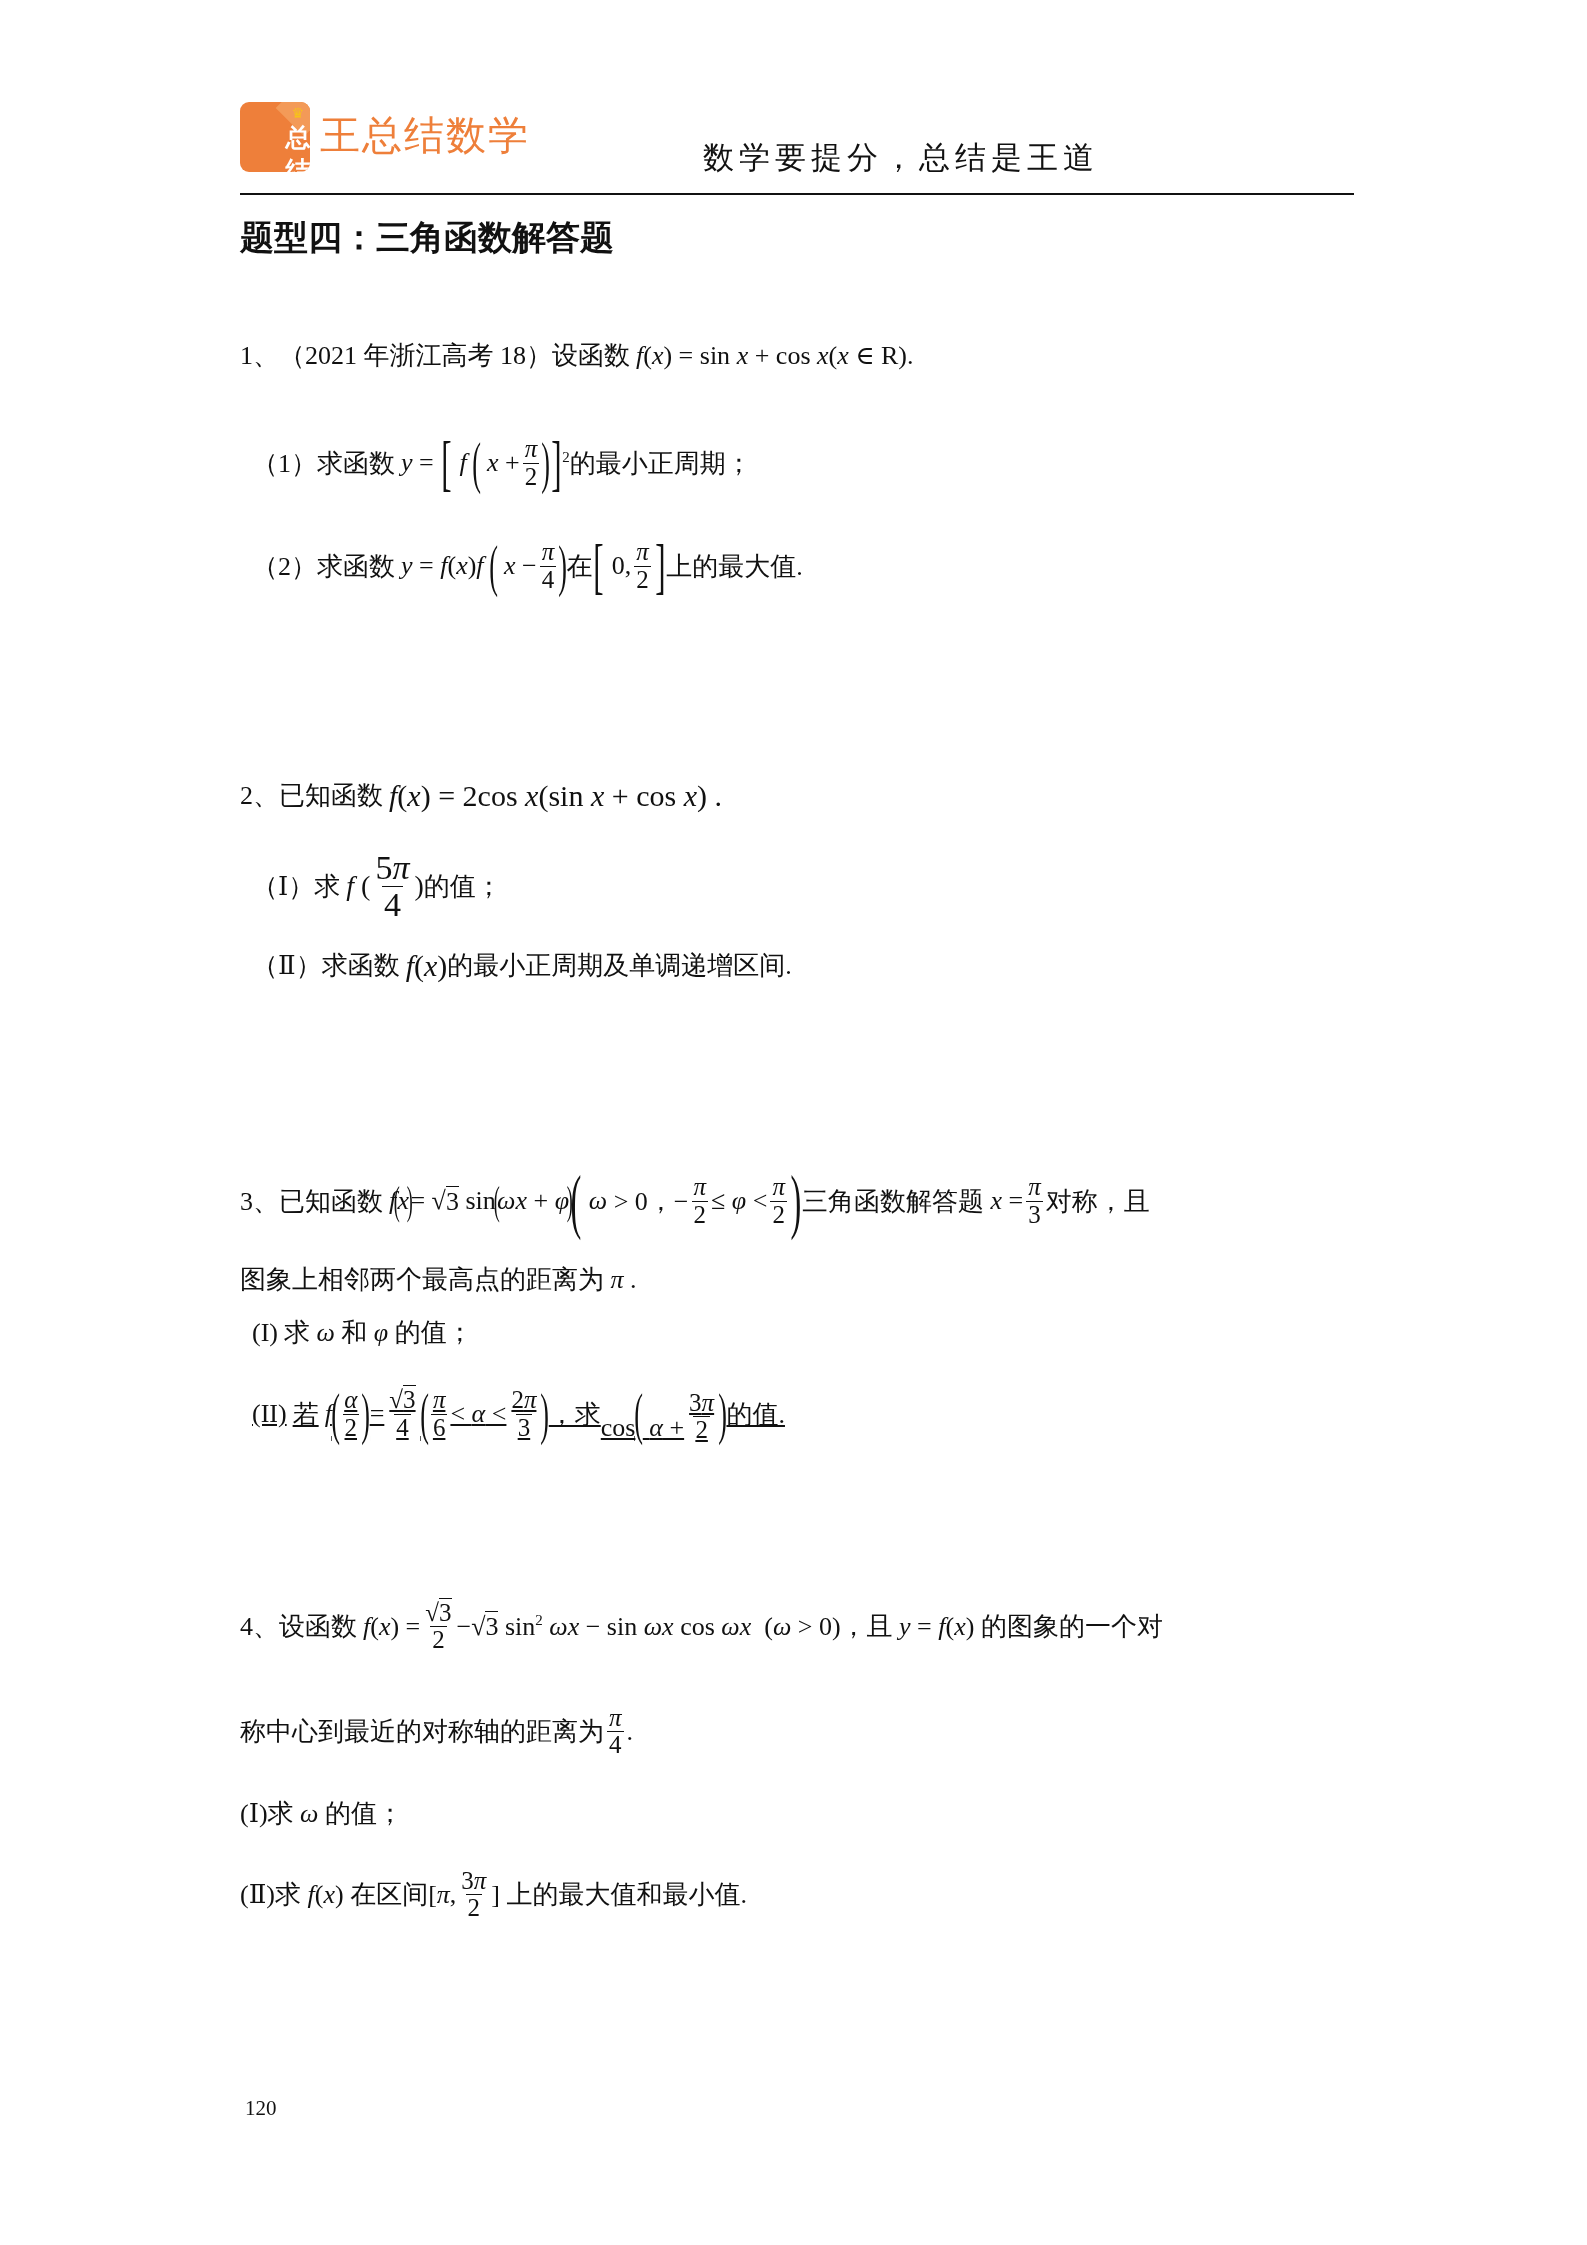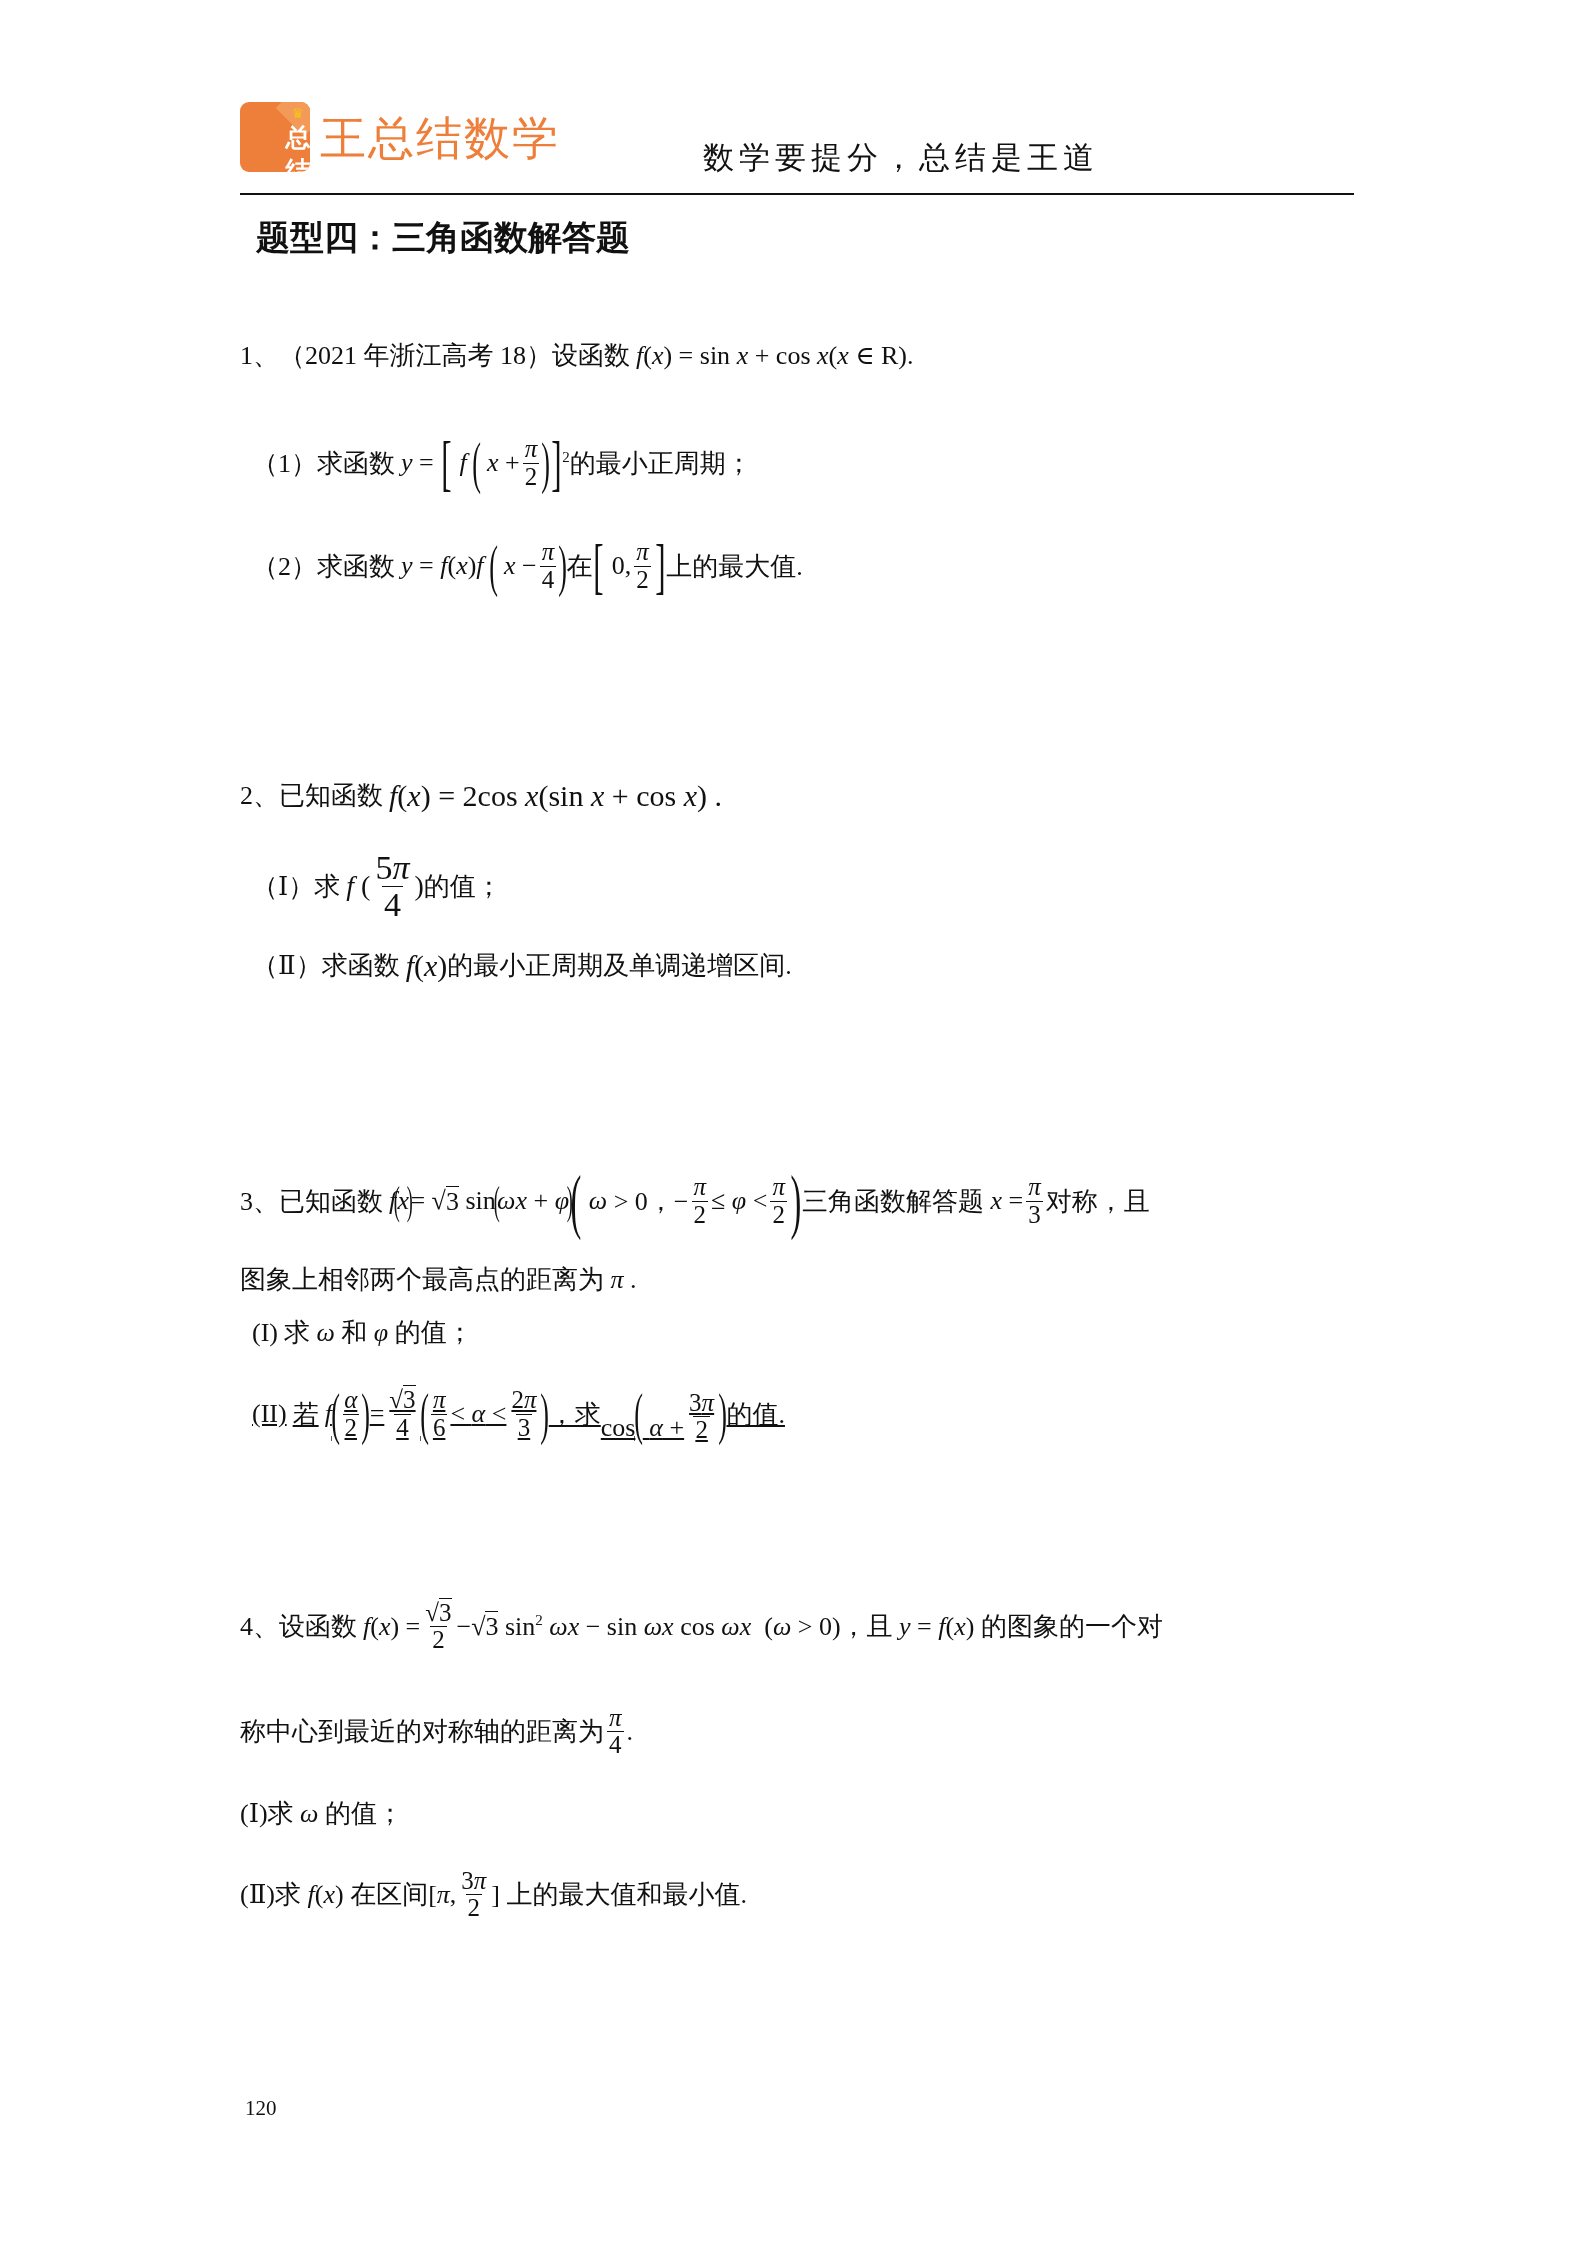--- a/index.html
+++ b/index.html
@@ -8,26 +8,26 @@
   .abs { position:absolute; }
   .logo-box { left:240px; top:102px; width:70px; height:70px; border-radius:9px;
               background:#ee7f3a; overflow:hidden; }
   .logo-box .stripe { position:absolute; right:-14px; top:-14px; width:40px; height:40px;
                       background:#f39a58; transform:rotate(45deg); }
   .logo-box .crown { position:absolute; right:6px; top:3px; font-size:14px; color:#f7c319;
                      font-family:"DejaVu Sans",sans-serif; }
   .logo-box .glyph { position:absolute; left:0; right:0; top:19px; text-align:center;
                      color:#fff; font-family:"DejaVu Sans",sans-serif; font-size:25px;
                      font-weight:bold; letter-spacing:-2px;margin-left:44px; }
-  .brand { left:320px; top:108px; font-family:"DejaVu Sans",sans-serif; font-size:46px;
+  .brand { left:320px; top:108px; font-family:"DejaVu Sans",sans-serif; font-size:40px;
            color:#ee7f3a; letter-spacing:2px; }
   .slogan { left:703px; top:137px; font-family:"DejaVu Serif",serif; font-size:31px;
             letter-spacing:5px; color:#111; }
   .header-rule { left:240px; top:193px; width:1114px; height:2px; background:#111; }
-  .section-title { left:256px; top:215px; font-family:Liberation Sans, sans-serif;
+  .section-title { left:240px; top:215px; font-family:Liberation Sans, sans-serif;
                    font-size:34px; font-weight:bold; color:#111; }
   .line { position:absolute; left:240px; font-size:26px; white-space:nowrap;
           display:flex; align-items:center; }
   .sub { left:252px; }
   .frac { display:inline-flex; flex-direction:column; align-items:center; vertical-align:middle;
           margin:0 3px; font-size:25px; line-height:1.05; }
   .frac .num { padding:0 2px; }
   .frac .den { border-top:1.5px solid #111; padding:0 2px; }
   .big { font-size:58px; transform:scaleX(0.45); display:inline-block; line-height:1; margin:0 -6px; font-weight:100; }
   .bigb { font-size:62px; display:inline-block; line-height:1; transform:scaleX(0.5); margin:0 -4px; font-weight:100; }

